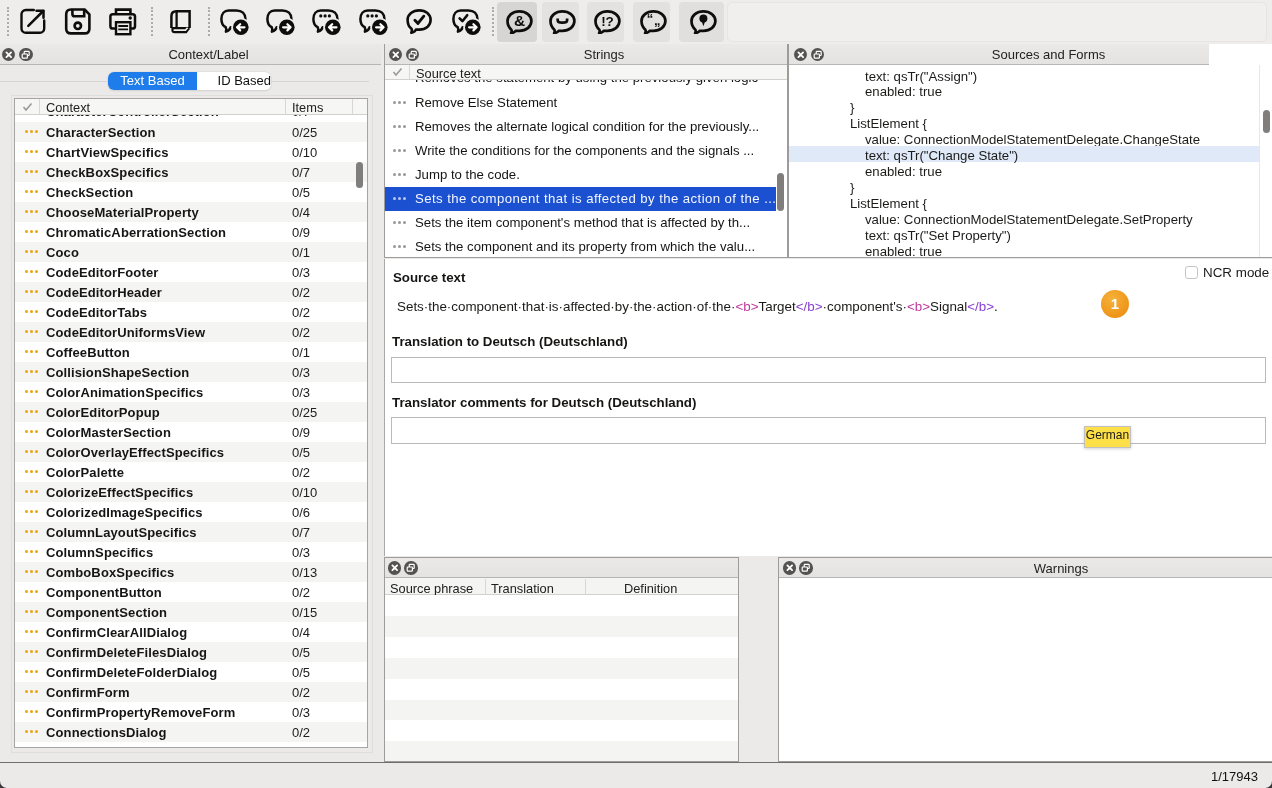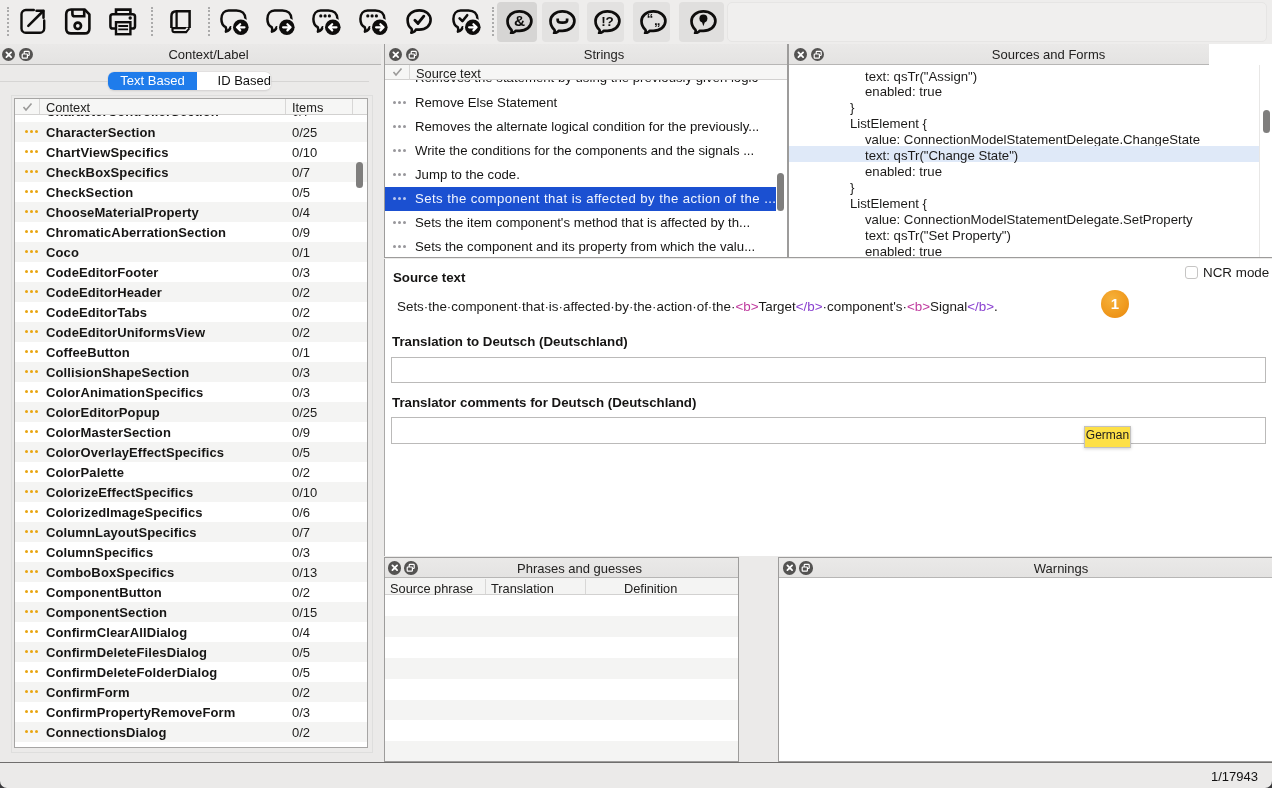--- a/index.html
+++ b/index.html
@@ -601,21 +601,20 @@
           <svg width="13.5" height="13.5" viewBox="0 0 13.5 13.5">
             <path d="M4.4 4.4 L9.1 9.1 M9.1 4.4 L4.4 9.1" stroke="#fff" stroke-width="1.8" stroke-linecap="round"></path>
           </svg>
         </div>
     <div class="dockbtn" style="left:19px;top:3px;">
           <svg width="13.5" height="13.5" viewBox="0 0 13.5 13.5">
             <rect x="5.2" y="3.4" width="5" height="4.1" rx="0.8" fill="none" stroke="#fff" stroke-width="1.2"></rect>
             <rect x="3.2" y="6" width="5.2" height="4.2" rx="0.8" fill="#545352" stroke="#fff" stroke-width="1.2"></rect>
           </svg>
         </div>
-    <div class="dtitle" style="left:36px;width:317px;top:2.5px;">Phrases and guesses</div>
   </div>
   <div class="abs" id="phrtable" style="left:0;top:20px;width:353px;height:183px;overflow:hidden;">
 <div style="position:absolute;left:0;top:0;width:353px;height:17px;background:#f4f4f3;border-bottom:1px solid #d2d1d0;box-sizing:border-box;">
 <div class="ph-col" style="left:5px;">Source phrase</div>
 <div style="position:absolute;left:100px;top:1px;width:0;height:15px;border-left:1px solid #d8d7d6;"></div>
 <div class="ph-col" style="left:106px;">Translation</div>
 <div style="position:absolute;left:200px;top:1px;width:0;height:15px;border-left:1px solid #d8d7d6;"></div>
 <div class="ph-col" style="left:205px;margin-left:34px;">Definition</div>
 </div>
 <div class="stripe" style="top:17.0px;background:#ffffff;"></div>

